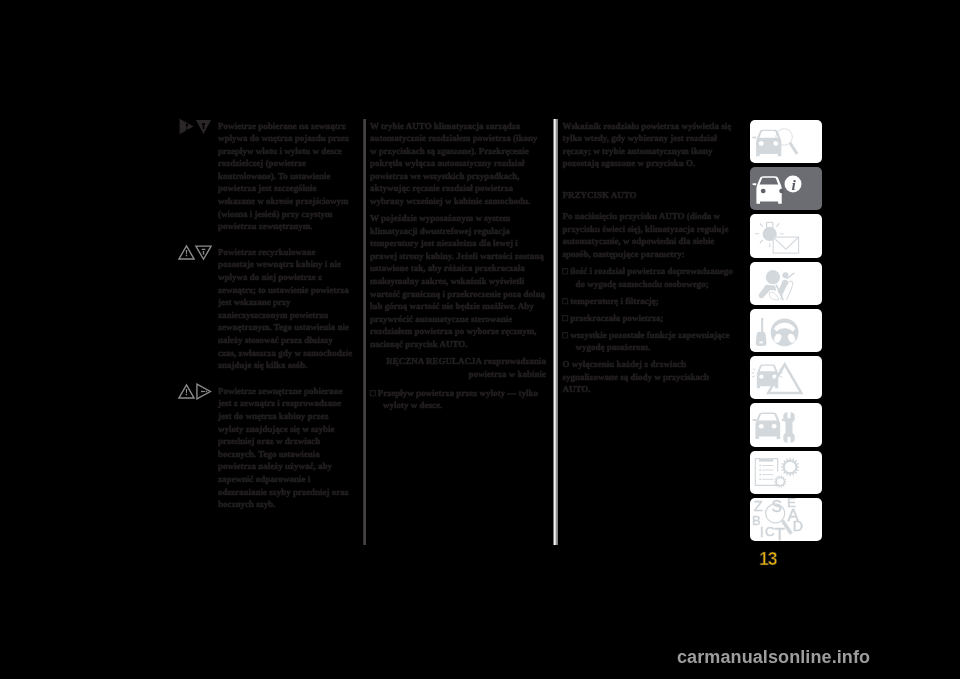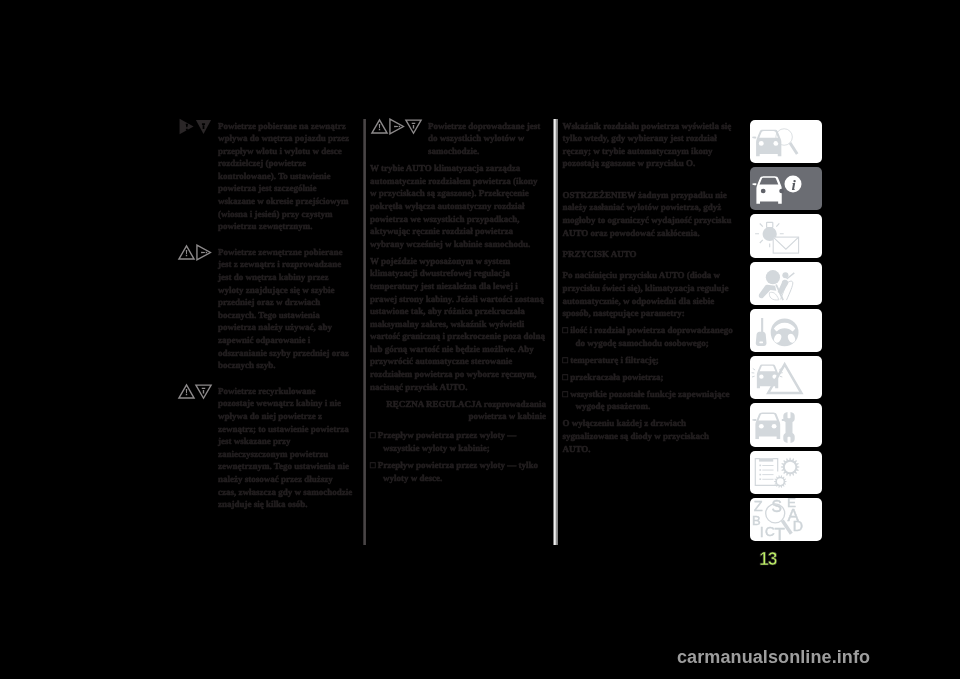--- a/index.html
+++ b/index.html
@@ -41,21 +41,21 @@
 
 .divider{position:absolute;width:1px;}
 
 
 .tabs{position:absolute;left:750px;top:120px;width:71.5px;}
 .tab{position:relative;height:43.2px;background:#ffffff;border-radius:5px;margin-bottom:4.05px;
      overflow:hidden;}
 .tab.active{background:#6b6d73;}
 .tab svg{position:absolute;left:2px;top:0;}
 
-.pageno{position:absolute;color:#bef264;font-weight:bold;
+.pageno{position:absolute;color:#eab308;font-weight:bold;
         font-family:"Liberation Sans",sans-serif;-webkit-text-stroke:0.7px #2e2a2b;}
 .wm{position:absolute;color:#9d9d9d;font-family:"Liberation Sans",sans-serif;
     letter-spacing:-0.2px;}
 </style>
 </head>
 <body>
 
 <div class="page">
 
   <div class="divider" style="left:362.5px;top:119px;height:426px;width:3px;background:linear-gradient(90deg,#201e1f 0%,#4b4748 40%,#403c3d 100%);"></div>
@@ -79,75 +79,52 @@
     </div>
     <div class="blk">
       <span class="mk">
         <svg viewBox="0 0 22 22" width="19" height="19">
             <path d="M11.0 3.4 L19.8 18.6 L2.2 18.6 Z" fill="none" stroke="#8d8a8b" stroke-width="1.6"></path>
             <path d="M10.2 8.2 l1.6 0 l-0.3 4.4 l-1.0 0 z M10.2 13.6 l1.6 0 l0 1.6 l-1.6 0 z" fill="#8d8a8b"></path>
           </svg>
       </span>
       <span class="mk">
         <svg viewBox="0 0 22 22" width="19" height="19">
+            <path d="M2.2 3.6 L19.8 3.6 L11.0 18.8 Z" fill="none" stroke="#8d8a8b" stroke-width="1.6"></path>
+            <path d="M9.0 6.6 l4.0 0 l0 1.6 l-4.0 0 z M10.2 9.2 l1.6 0 l0 4.2 l-1.6 0 z" fill="#8d8a8b"></path>
+          </svg>
+      </span>
+      <p>Powietrze recyrkulowane pozostaje wewnątrz kabiny i nie wpływa do niej powietrze z zewnątrz; to ustawienie powietrza jest wskazane przy zanieczyszczonym powietrzu zewnętrznym. Tego ustawienia nie należy stosować przez dłuższy czas, zwłaszcza gdy w samochodzie znajduje się kilka osób.</p>
+    </div>
+    <div class="blk">
+      <span class="mk">
+        <svg viewBox="0 0 22 22" width="19" height="19">
+            <path d="M11.0 3.4 L19.8 18.6 L2.2 18.6 Z" fill="none" stroke="#8d8a8b" stroke-width="1.6"></path>
+            <path d="M10.2 8.2 l1.6 0 l-0.3 4.4 l-1.0 0 z M10.2 13.6 l1.6 0 l0 1.6 l-1.6 0 z" fill="#8d8a8b"></path>
+          </svg>
+      </span>
+      <span class="mk">
+        <svg viewBox="0 0 22 22" width="19" height="19">
             <path d="M3.4 2.4 L19.0 11.0 L3.4 19.6 Z" fill="none" stroke="#8d8a8b" stroke-width="1.6"></path>
             <path d="M8.2 10.2 l4.4 0.3 l0 1.0 l-4.4 0.3 z M13.6 10.2 l1.6 0 l0 1.6 l-1.6 0 z" fill="#8d8a8b"></path>
           </svg>
       </span>
       <p>Powietrze zewnętrzne pobierane jest z zewnątrz i rozprowadzane jest do wnętrza kabiny przez wyloty znajdujące się w szybie przedniej oraz w drzwiach bocznych. Tego ustawienia powietrza należy używać, aby zapewnić odparowanie i odszranianie szyby przedniej oraz bocznych szyb.</p>
     </div>
-    <div class="blk">
-      <span class="mk">
-        <svg viewBox="0 0 22 22" width="19" height="19">
-            <path d="M11.0 3.4 L19.8 18.6 L2.2 18.6 Z" fill="none" stroke="#8d8a8b" stroke-width="1.6"></path>
-            <path d="M10.2 8.2 l1.6 0 l-0.3 4.4 l-1.0 0 z M10.2 13.6 l1.6 0 l0 1.6 l-1.6 0 z" fill="#8d8a8b"></path>
-          </svg>
-      </span>
-      <span class="mk">
-        <svg viewBox="0 0 22 22" width="19" height="19">
-            <path d="M2.2 3.6 L19.8 3.6 L11.0 18.8 Z" fill="none" stroke="#8d8a8b" stroke-width="1.6"></path>
-            <path d="M9.0 6.6 l4.0 0 l0 1.6 l-4.0 0 z M10.2 9.2 l1.6 0 l0 4.2 l-1.6 0 z" fill="#8d8a8b"></path>
-          </svg>
-      </span>
-      <p>Powietrze recyrkulowane pozostaje wewnątrz kabiny i nie wpływa do niej powietrze z zewnątrz; to ustawienie powietrza jest wskazane przy zanieczyszczonym powietrzu zewnętrznym. Tego ustawienia nie należy stosować przez dłuższy czas, zwłaszcza gdy w samochodzie znajduje się kilka osób.</p>
-    </div>
   </div>
 
   <div class="col c2">
-    <div class="blk">
-      <span class="mk">
-        <svg viewBox="0 0 22 22" width="19" height="19">
-            <path d="M11.0 3.4 L19.8 18.6 L2.2 18.6 Z" fill="none" stroke="#8d8a8b" stroke-width="1.6"></path>
-            <path d="M10.2 8.2 l1.6 0 l-0.3 4.4 l-1.0 0 z M10.2 13.6 l1.6 0 l0 1.6 l-1.6 0 z" fill="#8d8a8b"></path>
-          </svg>
-      </span>
-      <span class="mk">
-        <svg viewBox="0 0 22 22" width="19" height="19">
-            <path d="M3.4 2.4 L19.0 11.0 L3.4 19.6 Z" fill="none" stroke="#8d8a8b" stroke-width="1.6"></path>
-            <path d="M8.2 10.2 l4.4 0.3 l0 1.0 l-4.4 0.3 z M13.6 10.2 l1.6 0 l0 1.6 l-1.6 0 z" fill="#8d8a8b"></path>
-          </svg>
-      </span>
-      <span class="mk">
-        <svg viewBox="0 0 22 22" width="19" height="19">
-            <path d="M2.2 3.6 L19.8 3.6 L11.0 18.8 Z" fill="none" stroke="#8d8a8b" stroke-width="1.6"></path>
-            <path d="M9.0 6.6 l4.0 0 l0 1.6 l-4.0 0 z M10.2 9.2 l1.6 0 l0 4.2 l-1.6 0 z" fill="#8d8a8b"></path>
-          </svg>
-      </span>
-      <p class="ind3">Powietrze doprowadzane jest do wszystkich wylotów w samochodzie.</p>
-    </div>
     <p>W trybie AUTO klimatyzacja zarządza automatycznie rozdziałem powietrza (ikony w przyciskach są zgaszone). Przekręcenie pokrętła wyłącza automatyczny rozdział powietrza we wszystkich przypadkach, aktywując ręcznie rozdział powietrza wybrany wcześniej w kabinie samochodu.</p>
     <p>W pojeździe wyposażonym w system klimatyzacji dwustrefowej regulacja temperatury jest niezależna dla lewej i prawej strony kabiny. Jeżeli wartości zostaną ustawione tak, aby różnica przekraczała maksymalny zakres, wskaźnik wyświetli wartość graniczną i przekroczenie poza dolną lub górną wartość nie będzie możliwe. Aby przywrócić automatyczne sterowanie rozdziałem powietrza po wyborze ręcznym, nacisnąć przycisk AUTO.</p>
     <p class="head gap">RĘCZNA REGULACJA rozprowadzania powietrza w kabinie</p>
-    <p class="hang sq">Przepływ powietrza przez wyloty — wszystkie wyloty w kabinie;</p>
     <p class="hang sq">Przepływ powietrza przez wyloty — tylko wyloty w desce.</p>
   </div>
 
   <div class="col c3">
     <p>Wskaźnik rozdziału powietrza wyświetla się tylko wtedy, gdy wybierany jest rozdział ręczny; w trybie automatycznym ikony pozostają zgaszone w przycisku O.</p>
-    <p class="gapbig"><span class="head">OSTRZEŻENIE</span><span>W żadnym przypadku nie należy zasłaniać wylotów powietrza, gdyż mogłoby to ograniczyć wydajność przycisku AUTO oraz powodować zakłócenia.</span></p>
     <p class="head gapbig">PRZYCISK AUTO</p>
     <p class="gapbig">Po naciśnięciu przycisku AUTO (dioda w przycisku świeci się), klimatyzacja reguluje automatycznie, w odpowiedni dla siebie sposób, następujące parametry:</p>
     <p class="hang sq">ilość i rozdział powietrza doprowadzanego do wygodę samochodu osobowego;</p>
     <p class="hang sq">temperaturę i filtrację;</p>
     <p class="hang sq">przekraczała powietrza;</p>
     <p class="hang sq">wszystkie pozostałe funkcje zapewniające wygodę pasażerom.</p>
     <p>O wyłączeniu każdej z drzwiach sygnalizowane są diody w przyciskach AUTO.</p>
   </div>
 
   <div class="tabs">

